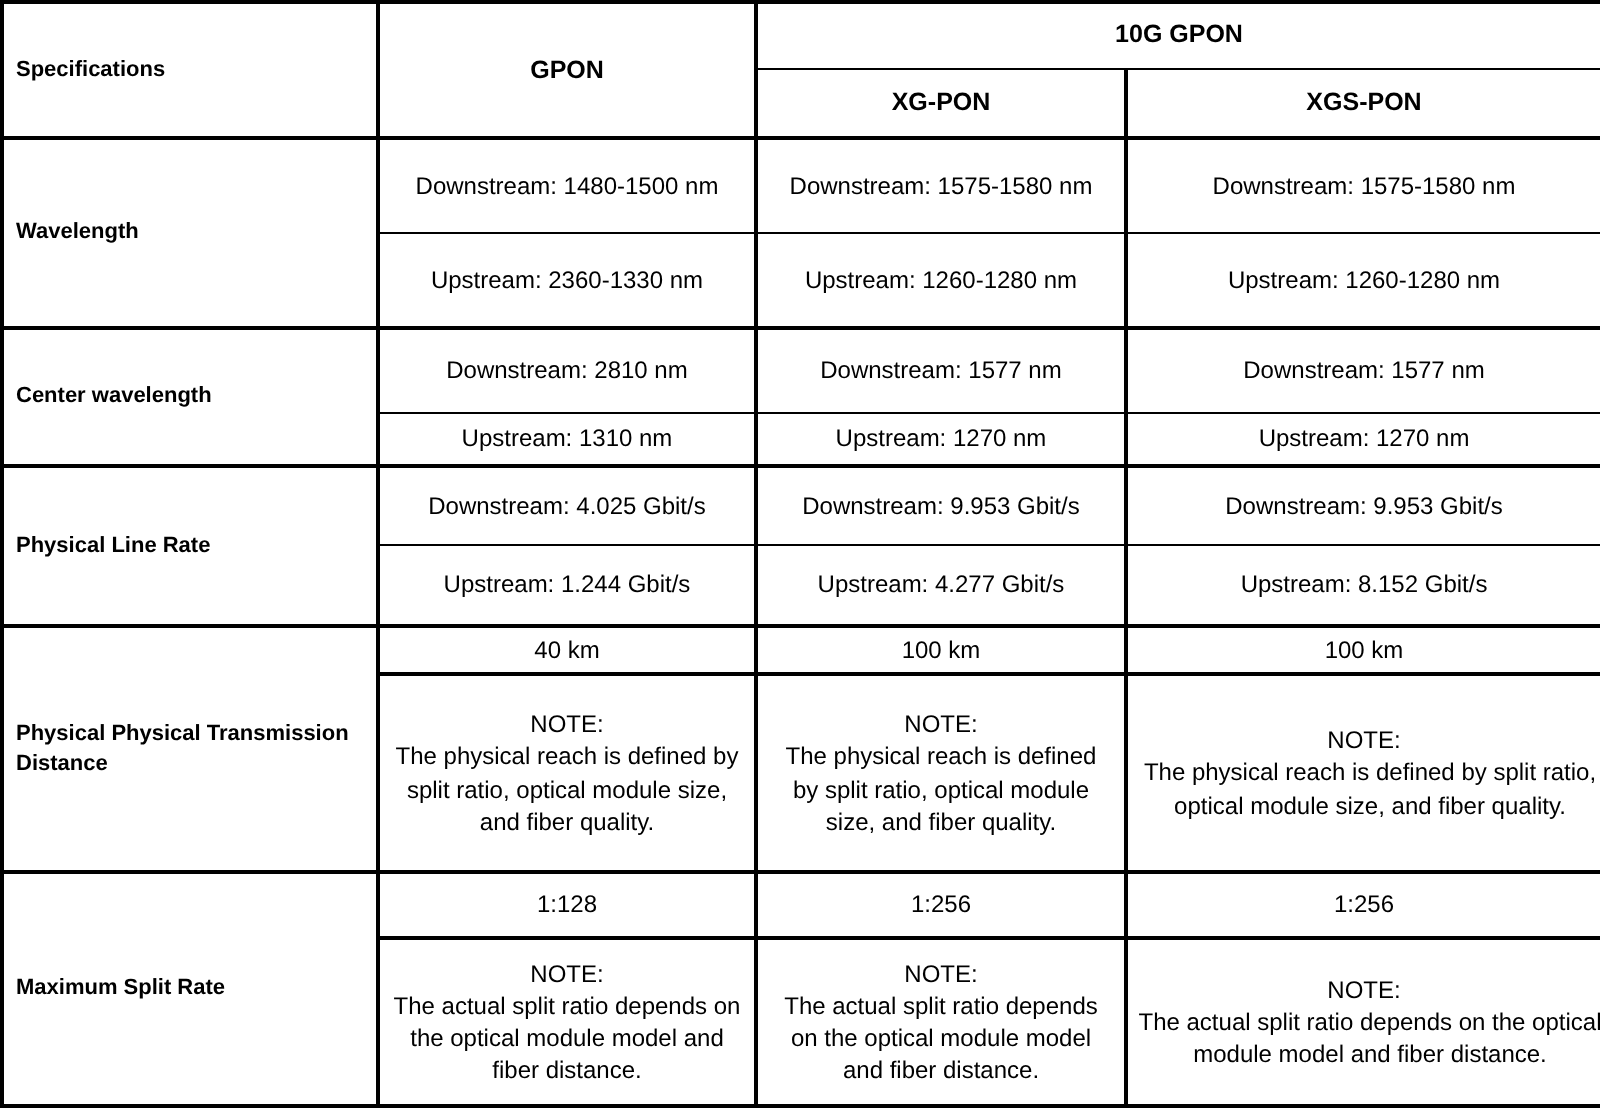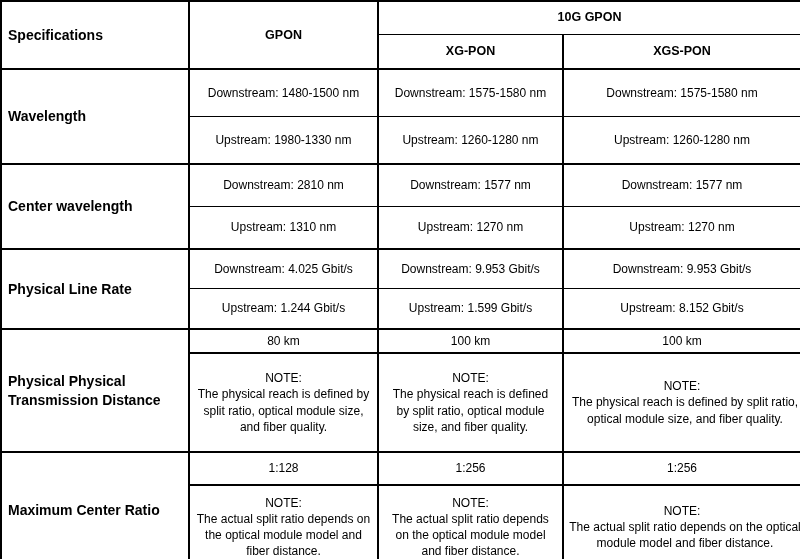--- a/index.html
+++ b/index.html
@@ -31,21 +31,21 @@
     font-weight: normal;
     font-size: 12px;
     line-height: 1.35;
   }
   table.spec th.hdr {
     font-weight: bold;
     font-size: 12.5px;
   }
   table.spec th.label {
     font-weight: bold;
-    font-size: 14px;
+    font-size: 11px;
     text-align: left;
     padding: 0 6px;
     line-height: 1.3;
   }
   tr.sec > td, tr.sec > th { border-top-width: 2px; }
   tr.noterow > td { border-top-width: 2px; }
   .nt { display: block; }
   .nx { display: inline-block; }
   .nw-g { width: 180px; }  
   .nw-x { width: 166px; }  
@@ -74,72 +74,72 @@
       <th class="hdr">XGS-PON</th>
     </tr>
 
     <tr class="sec" style="height:47px">
       <th class="label" rowspan="2">Wavelength</th>
       <td>Downstream: 1480-1500 nm</td>
       <td>Downstream: 1575-1580 nm</td>
       <td>Downstream: 1575-1580 nm</td>
     </tr>
     <tr style="height:48px">
-      <td>Upstream: 1980-1330 nm</td>
+      <td>Upstream: 2360-1330 nm</td>
       <td>Upstream: 1260-1280 nm</td>
       <td>Upstream: 1260-1280 nm</td>
     </tr>
 
     <tr class="sec" style="height:42px">
       <th class="label" rowspan="2">Center wavelength</th>
       <td>Downstream: 2810 nm</td>
       <td>Downstream: 1577 nm</td>
       <td>Downstream: 1577 nm</td>
     </tr>
-    <tr style="height:43px">
+    <tr style="height:27px">
       <td>Upstream: 1310 nm</td>
       <td>Upstream: 1270 nm</td>
       <td>Upstream: 1270 nm</td>
     </tr>
 
     <tr class="sec" style="height:39px">
       <th class="label" rowspan="2">Physical Line Rate</th>
       <td>Downstream: 4.025 Gbit/s</td>
       <td>Downstream: 9.953 Gbit/s</td>
       <td>Downstream: 9.953 Gbit/s</td>
     </tr>
     <tr style="height:41px">
       <td>Upstream: 1.244 Gbit/s</td>
-      <td>Upstream: 1.599 Gbit/s</td>
+      <td>Upstream: 4.277 Gbit/s</td>
       <td>Upstream: 8.152 Gbit/s</td>
     </tr>
 
     <tr class="sec" style="height:24px">
       <th class="label" rowspan="2">Physical Physical Transmission Distance</th>
-      <td>80 km</td>
+      <td>40 km</td>
       <td>100 km</td>
       <td>100 km</td>
     </tr>
     <tr class="noterow" style="height:99px">
       <td>
         <span class="nt">NOTE:</span>
         <span class="nx nw-g">The physical reach is defined by split ratio, optical module size, and fiber quality.</span>
       </td>
       <td>
         <span class="nt">NOTE:</span>
         <span class="nx nw-x">The physical reach is defined by split ratio, optical module size, and fiber quality.</span>
       </td>
       <td>
         <span class="nt">NOTE:</span>
         <span class="nx nw-s">The physical reach is defined by split ratio, optical module size, and fiber quality.</span>
       </td>
     </tr>
 
     <tr class="sec" style="height:33px">
-      <th class="label" rowspan="2">Maximum Center Ratio</th>
+      <th class="label" rowspan="2">Maximum Split Rate</th>
       <td>1:128</td>
       <td>1:256</td>
       <td>1:256</td>
     </tr>
     <tr class="noterow" style="height:84px">
       <td>
         <span class="nt">NOTE:</span>
         <span class="nx nw-g">The actual split ratio depends on the optical module model and fiber distance.</span>
       </td>
       <td>

